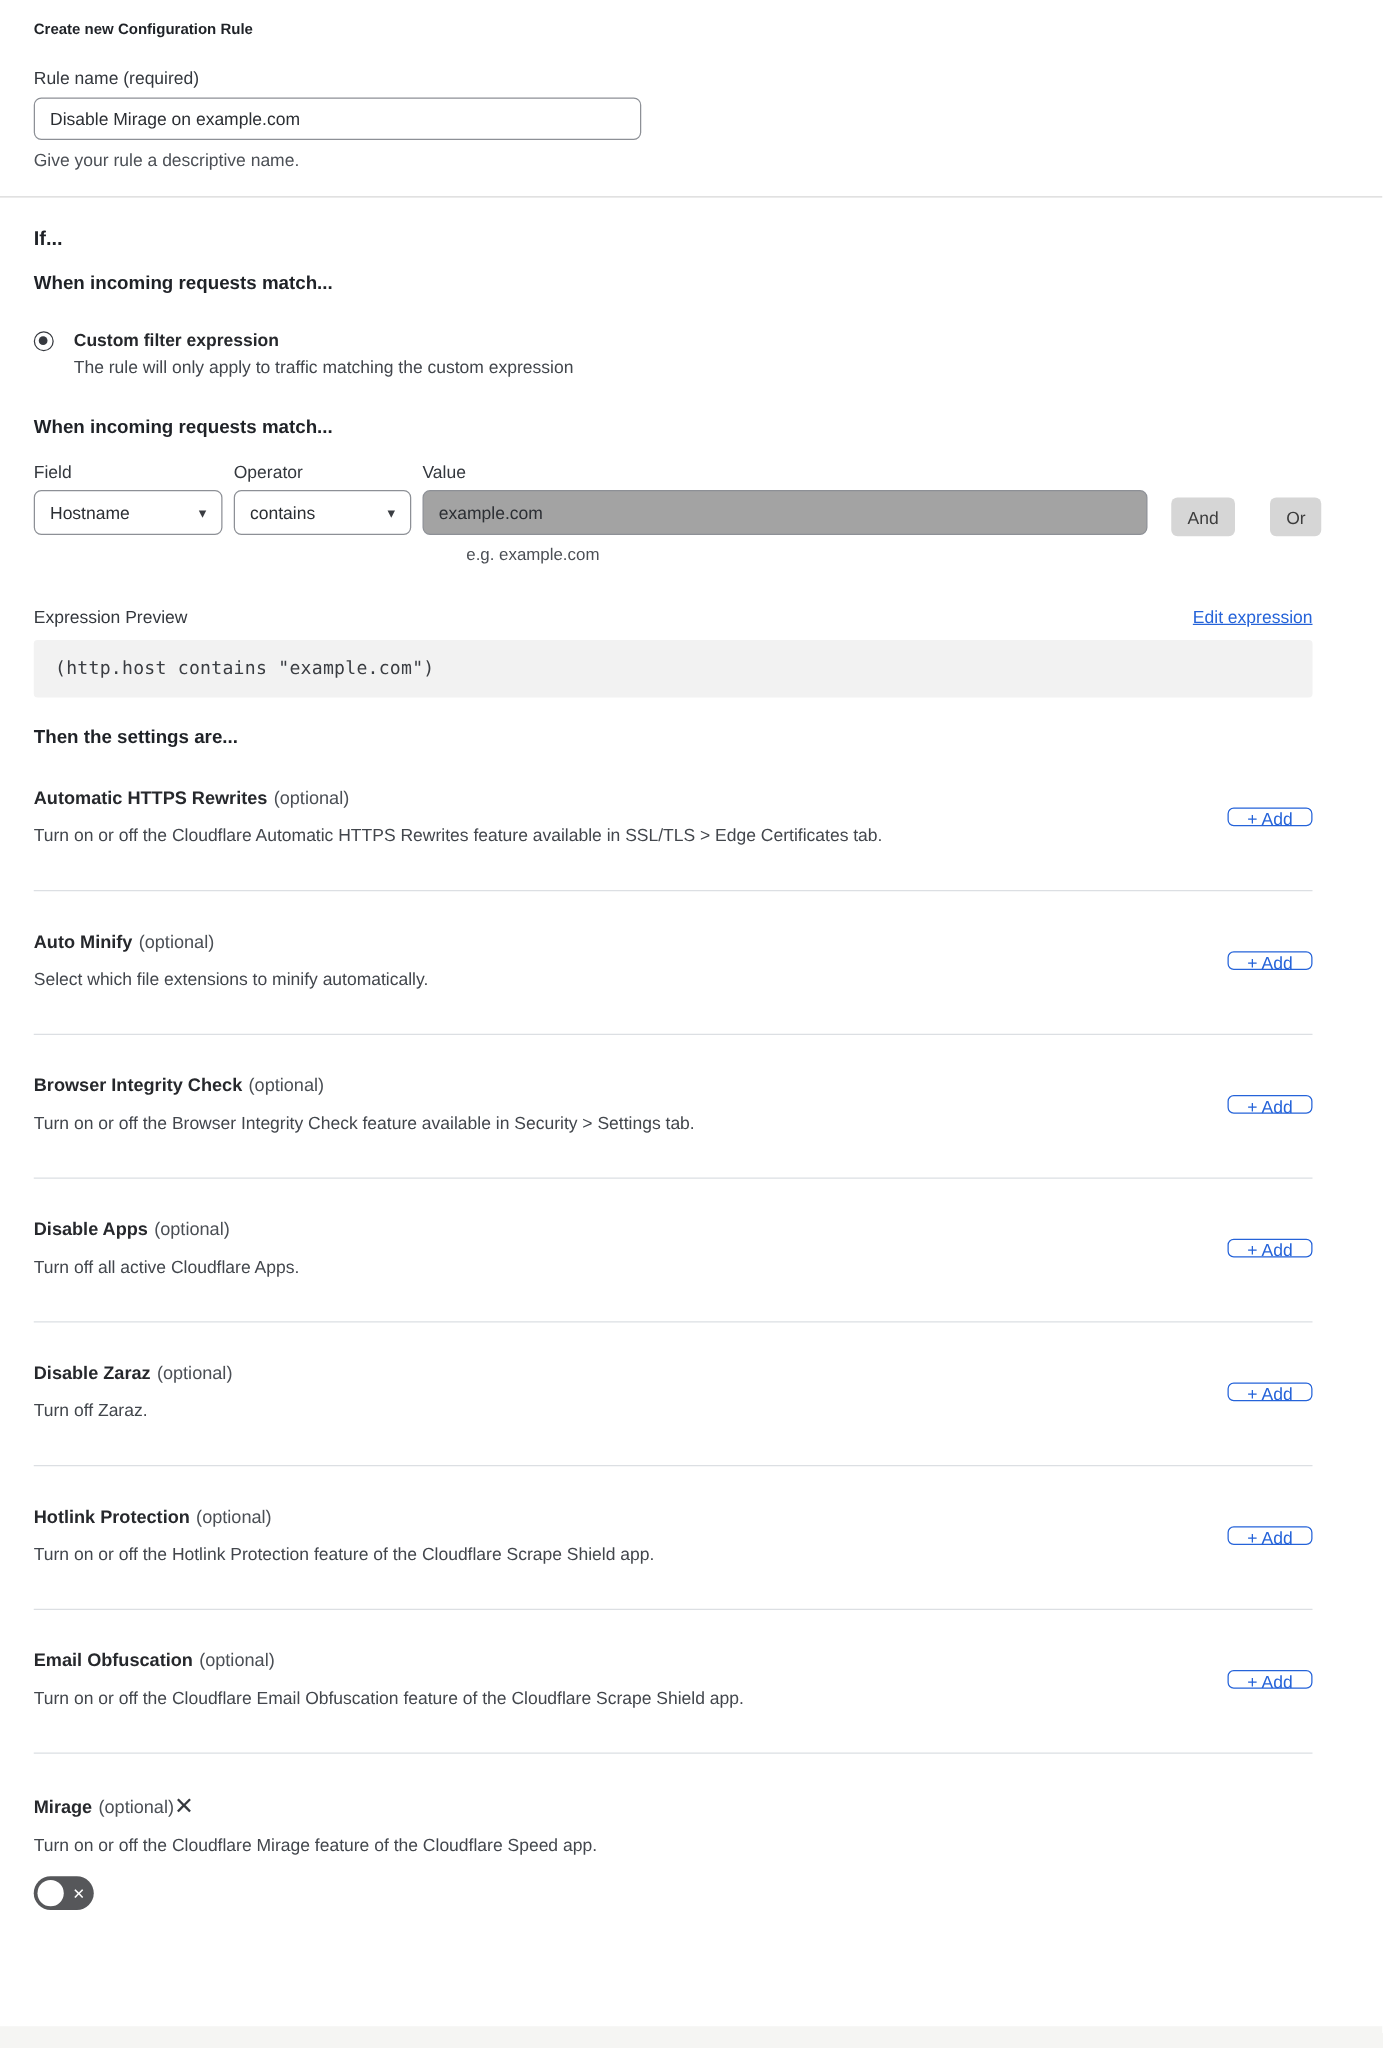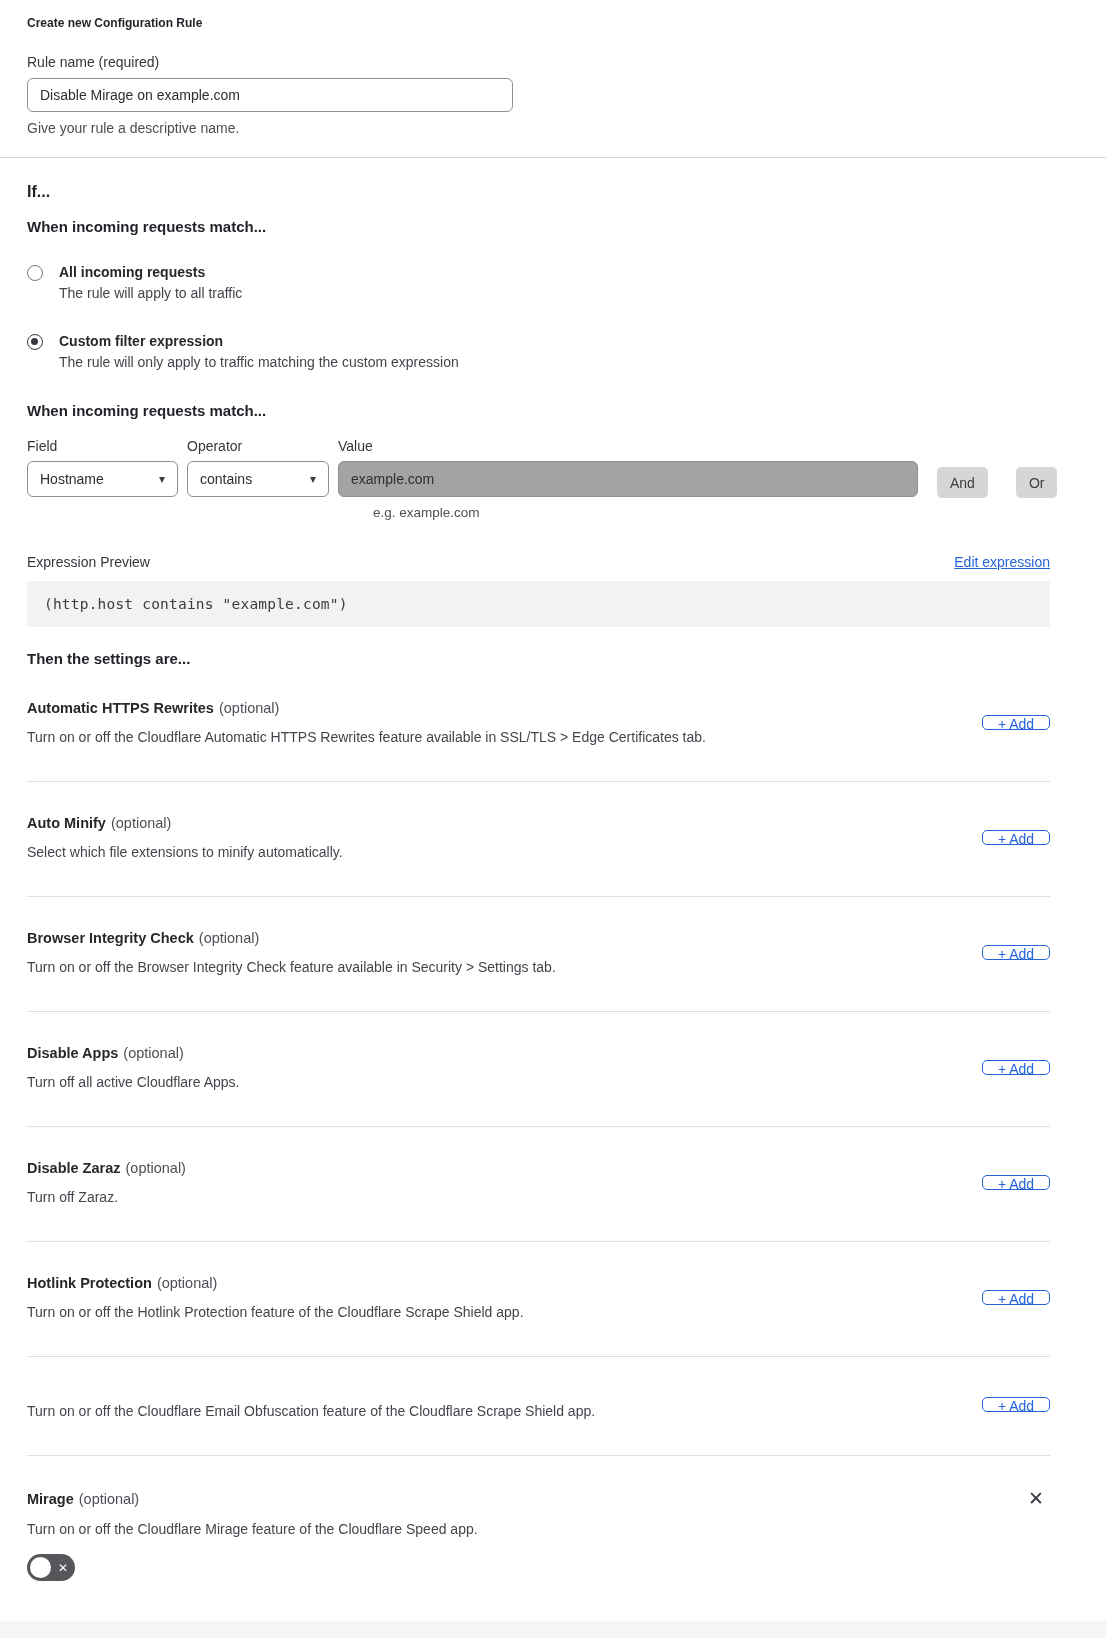--- a/index.html
+++ b/index.html
@@ -78,21 +78,21 @@
     margin-top:11px;background:#f2f2f2;border-radius:3px;height:46px;box-sizing:border-box;
     display:flex;align-items:center;padding:0 17px;
     font-family:"DejaVu Sans Mono","Liberation Mono",monospace;
     font-size:14.5px;color:#3a3d42;letter-spacing:0.2px;
   }
 
   
   .h-then{font-size:15px;font-weight:700;color:#1f2227;margin-top:23px;}
   .settings-list{margin-top:0;}
   .setting-section{padding:33px 0 36px;}
-  .setting-row{display:flex;justify-content:space-between;align-items:center;}
+  .setting-row{display:flex;align-items:center;}
   .setting-texts{flex:1 1 auto;min-width:0;}
   .setting-title-line{font-size:14.5px;}
   .setting-title{font-weight:700;color:#26282c;}
   .optional{color:#4b4f55;margin-left:5px;}
   .setting-desc{font-size:14px;color:#42464c;margin-top:13px;}
   .add-btn{
     flex:0 0 auto;height:15px;min-width:68px;border:1px solid #2563d9;border-radius:5px;
     background:#fff;color:#2563d9;font-family:inherit;font-size:14px;padding:0 14px;cursor:pointer;
   }
   
@@ -126,27 +126,20 @@
   <div class="field-label">Rule name (required)</div>
   <input class="text-input" type="text" value="Disable Mirage on example.com" style="">
   <div class="help-text">Give your rule a descriptive name.</div>
 
   <hr class="divider-full">
 
   <div class="h-if">If...</div>
   <div class="h-sub">When incoming requests match...</div>
 
   <div class="radio-group">
-    <div class="radio-option">
-      <span class="radio-circle"></span>
-      <span class="radio-texts">
-        <div class="radio-label">All incoming requests</div>
-        <div class="radio-desc">The rule will apply to all traffic</div>
-      </span>
-    </div>
     <div class="radio-option selected">
       <span class="radio-circle"></span>
       <span class="radio-texts">
         <div class="radio-label">Custom filter expression</div>
         <div class="radio-desc">The rule will only apply to traffic matching the custom expression</div>
       </span>
     </div>
   </div>
 
   <div class="h-sub" style="margin-top:24px;">When incoming requests match...</div>
@@ -261,20 +254,23 @@
           <div class="setting-desc">Turn on or off the Hotlink Protection feature of the Cloudflare Scrape Shield app.</div>
         </div>
         <button class="add-btn">+ Add</button>
       </div>
     </div>
     <hr class="divider">
 
     <div class="setting-section">
       <div class="setting-row">
         <div class="setting-texts">
+          <div class="setting-title-line">
+            <span class="setting-title">Email Obfuscation</span><span class="optional">(optional)</span>
+          </div>
           <div class="setting-desc">Turn on or off the Cloudflare Email Obfuscation feature of the Cloudflare Scrape Shield app.</div>
         </div>
         <button class="add-btn">+ Add</button>
       </div>
     </div>
     <hr class="divider">
 
     <div class="expanded-section">
       <div class="setting-row">
         <div class="setting-title-line">

